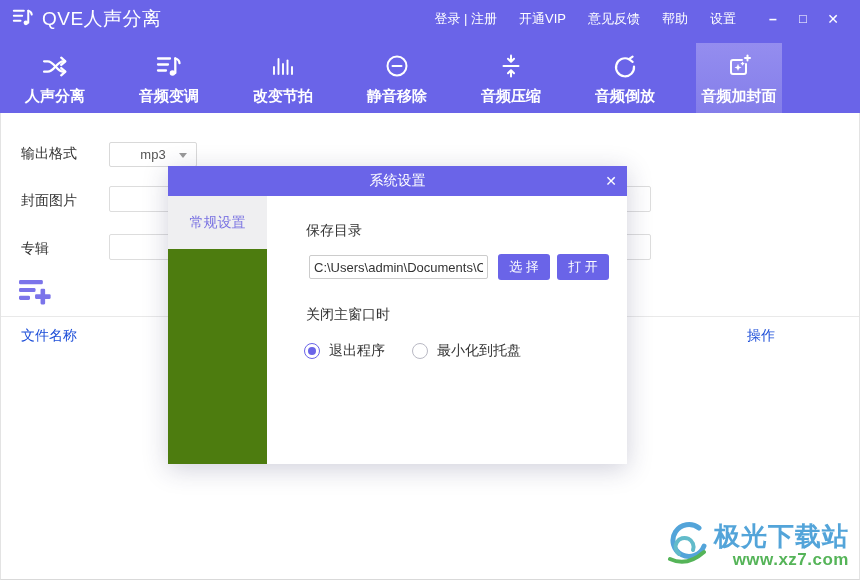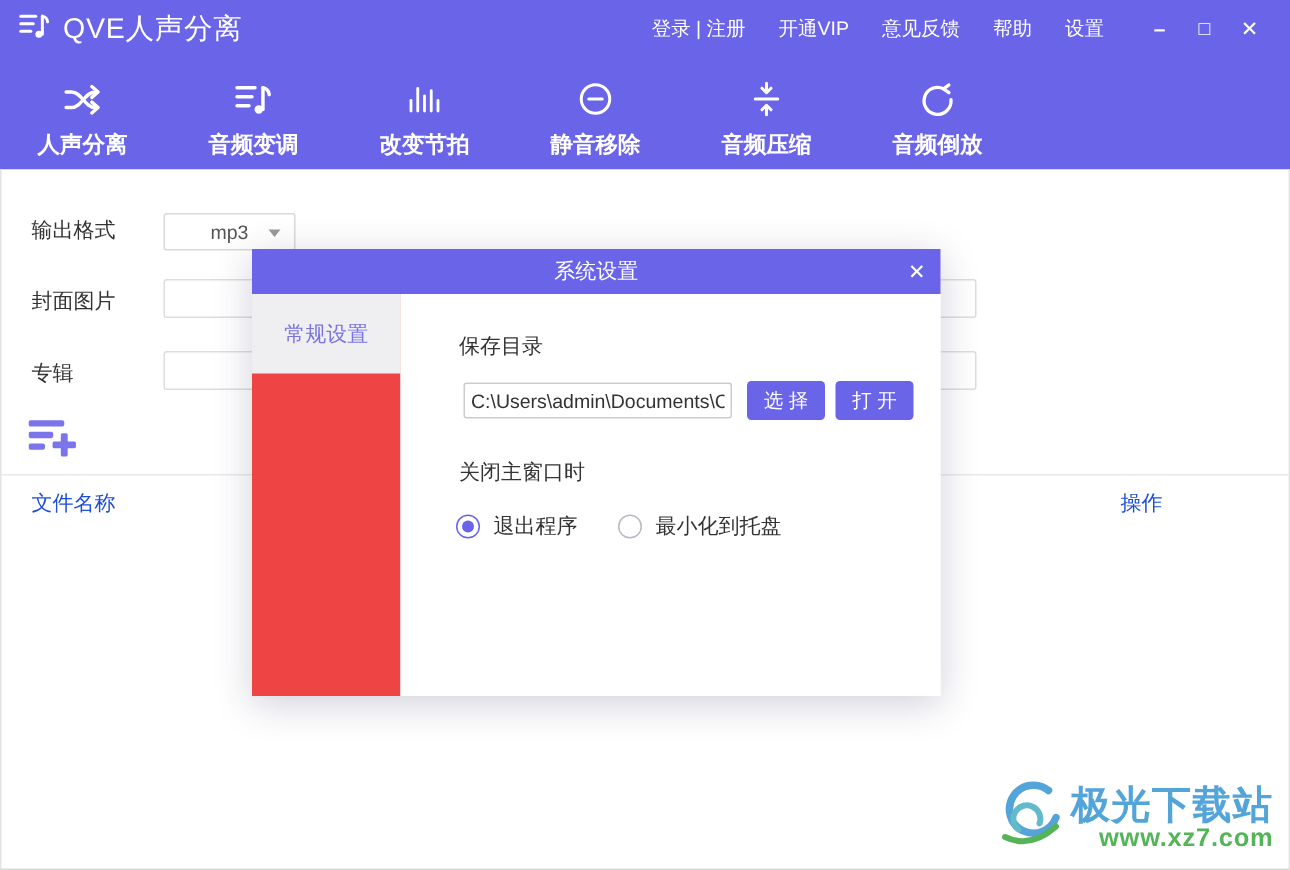--- a/index.html
+++ b/index.html
@@ -68,21 +68,21 @@
   .dialog {
     position:absolute; left:168px; top:166px; width:459px; height:298px;
     background:#fff; box-shadow:0 5px 24px rgba(40,40,90,.22); z-index:10;
   }
   .dialog-header {
     height:30px; background:#6a64e8; color:#fff; font-size:14px;
     display:flex; align-items:center; justify-content:center; position:relative;
   }
   .dialog-close { position:absolute; right:10px; top:0; line-height:30px; font-size:14px; font-weight:bold; cursor:pointer; }
   .dialog-body { display:flex; height:268px; }
-  .dialog-sidebar { width:99px; background:#ef4444; }
+  .dialog-sidebar { width:99px; background:#4d7c0f; }
   .sidebar-item { height:53px; display:flex; align-items:center; justify-content:center; font-size:14px; color:#555; cursor:pointer; }
   .sidebar-item[data-active="true"] { background:#efeff1; color:#7a73e2; }
   .dialog-content { position:relative; flex:1; background:#fff; }
   .dlg-label { position:absolute; left:39px; font-size:14px; color:#333; }
   .path-input {
     position:absolute; left:42px; top:59px; width:179px; height:24px;
     border:1px solid #ccc; border-radius:2px; padding:0 4px; font-size:13px; color:#333;
     font-family:"Liberation Sans","DejaVu Sans",sans-serif;
   }
   .dlg-btn {
@@ -192,20 +192,33 @@
     <span class="tool-label">音频压缩</span>
   </div>
   <div class="tool-item" data-active="false">
     <span class="tool-icon">
       <svg width="24" height="24" viewBox="0 0 24 24" fill="none" stroke="#fff" stroke-width="2.2" stroke-linecap="round" stroke-linejoin="round">
         <path d="M16 5.2 A9 9 0 1 0 21 12.5"></path>
         <polyline points="19.6 2.6 16 5.2 19.6 7.8"></polyline>
       </svg>
     </span>
     <span class="tool-label">音频倒放</span>
+  </div>
+  <div class="tool-item" data-active="true">
+    <span class="tool-icon">
+      <svg width="24" height="24" viewBox="0 0 24 24" fill="none" stroke="#fff" stroke-width="2" stroke-linecap="round" stroke-linejoin="round">
+        <path d="M15 6H6a2 2 0 0 0-2 2v10a2 2 0 0 0 2 2h11a2 2 0 0 0 2-2v-8"></path>
+        <line x1="20.5" y1="1.5" x2="20.5" y2="6.5"></line>
+          <line x1="18" y1="4" x2="23" y2="4"></line>
+        <polygon points="11 9.8 12 12.4 14.6 13.4 12 14.4 11 17 10 14.4 7.4 13.4 10 12.4" fill="#fff" stroke="none"></polygon>
+        <line x1="15.6" y1="8.4" x2="15.6" y2="10.8" stroke-width="1.4"></line>
+          <line x1="14.4" y1="9.6" x2="16.8" y2="9.6" stroke-width="1.4"></line>
+      </svg>
+    </span>
+    <span class="tool-label">音频加封面</span>
   </div>
 </div>
 
 <div class="main">
   <span class="form-label" style="top:32px;">输出格式</span>
   <div class="select-box">
     <span>mp3</span>
     <span class="caret"></span>
   </div>
 

